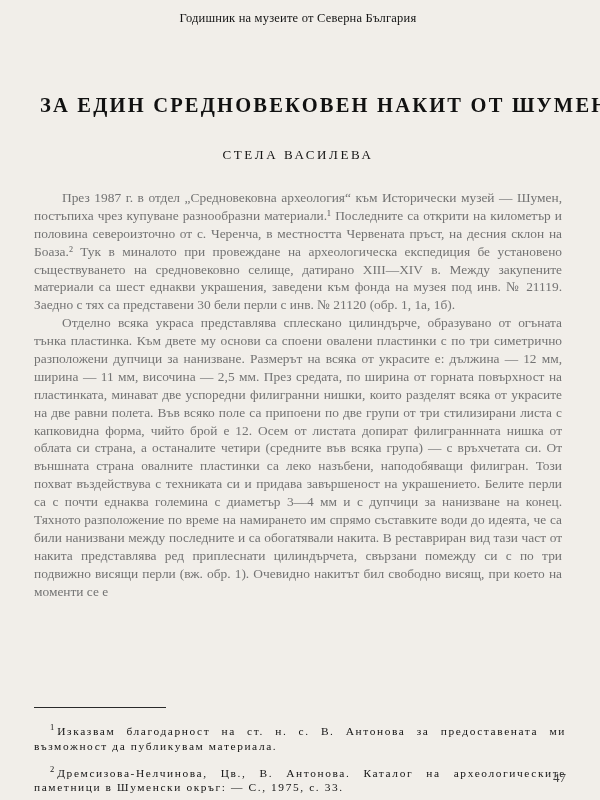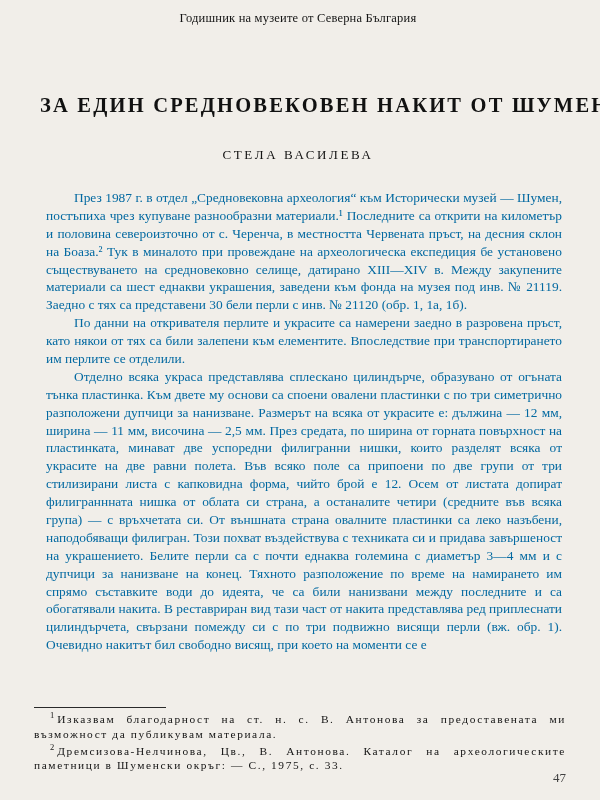--- a/index.html
+++ b/index.html
@@ -43,26 +43,26 @@
     color: #111;
   }
   .author {
     margin: 30px 0 0 0;
     text-align: center;
     font-size: 13px;
     letter-spacing: 2.6px;
     color: #141414;
   }
   .body-text {
-    margin: 26px 0 0 12px;
+    margin: 26px 0 0 0;
     font-size: 13.4px;
     line-height: 1.335;
     text-align: justify;
     text-justify: inter-word;
-    color: #0369a1;
+    color: #737373;
     hyphens: manual;
   }
   .body-text p {
     margin: 0;
     text-indent: 28px;
   }
   .body-text p.cont {
     text-indent: 28px;
   }
   .rule {
@@ -76,21 +76,21 @@
     position: absolute;
     left: 34px;
     right: 34px;
     top: 712px;
     font-size: 11.4px;
     line-height: 1.3;
     text-align: justify;
     color: #141414;
   }
   .footnotes p {
-    margin: 0 0 2px 0;
+    margin: 12px 0 2px 0;
     text-indent: 16px;
   }
   .footnotes .fnum {
     font-size: 8.5px;
     vertical-align: super;
     line-height: 0;
     margin-right: 3px;
   }
   .sp {
     letter-spacing: 1.6px;
@@ -112,21 +112,20 @@
   <div class="journal-header">
     <div>Годишник на музеите от Северна България</div>
   </div>
 
   <h1 class="title">ЗА ЕДИН СРЕДНОВЕКОВЕН НАКИТ ОТ ШУМЕНСКО</h1>
 
   <div class="author">СТЕЛА ВАСИЛЕВА</div>
 
   <div class="body-text">
     <p>През 1987 г. в отдел „Средновековна археология“ към Исторически музей — Шумен, постъпиха чрез купуване разнообразни материали.¹ Последните са открити на километър и половина североизточно от с. Черенча, в местността Червената пръст, на десния склон на Боаза.² Тук в миналото при провеждане на археологическа експедиция бе установено съществуването на средновековно селище, датирано XIII—XIV в. Между закупените материали са шест еднакви украшения, заведени към фонда на музея под инв. № 21119. Заедно с тях са представени 30 бели перли с инв. № 21120 (обр. 1, 1а, 1б).</p>
-    <p class="cont">По данни на откривателя перлите и украсите са намерени заедно в разровена пръст, като някои от тях са били залепени към елементите. Впоследствие при транспортирането им перлите се отделили.</p>
     <p class="cont">Отделно всяка украса представлява сплескано цилиндърче, образувано от огъната тънка пластинка. Към двете му основи са споени овалени пластинки с по три симетрично разположени дупчици за нанизване. Размерът на всяка от украсите е: дължина — 12 мм, ширина — 11 мм, височина — 2,5 мм. През средата, по ширина от горната повърхност на пластинката, минават две успоредни филигранни нишки, които разделят всяка от украсите на две равни полета. Във всяко поле са припоени по две групи от три стилизирани листа с капковидна форма, чийто брой е 12. Осем от листата допират филиграннната нишка от облата си страна, а останалите четири (средните във всяка група) — с връхчетата си. От външната страна овалните пластинки са леко назъбени, наподобяващи филигран. Този похват въздействува с техниката си и придава завършеност на украшението. Белите перли са с почти еднаква големина с диаметър 3—4 мм и с дупчици за нанизване на конец. Тяхното разположение по време на намирането им спрямо съставките води до идеята, че са били нанизвани между последните и са обогатявали накита. В реставриран вид тази част от накита представлява ред приплеснати цилиндърчета, свързани помежду си с по три подвижно висящи перли (вж. обр. 1). Очевидно накитът бил свободно висящ, при което на моменти се е</p>
   </div>
 
   <div class="rule"></div>
 
   <div class="footnotes">
     <p><span class="fnum">1</span><span class="sp">Изказвам благодарност на ст. н. с. В. Антонова за предоставената ми възможност да публикувам материала.</span></p>
     <p><span class="fnum">2</span><span class="sp">Дремсизова-Нелчинова, Цв., В. Антонова. Каталог на археологическите паметници в Шуменски окръг: — С., 1975, с. 33.</span></p>
   </div>
 

